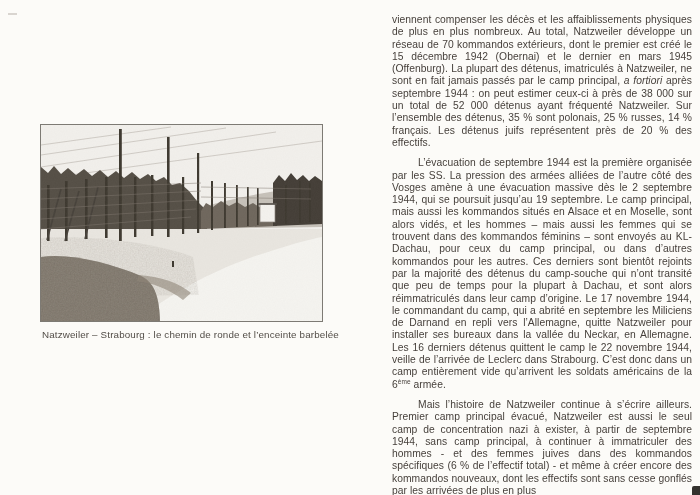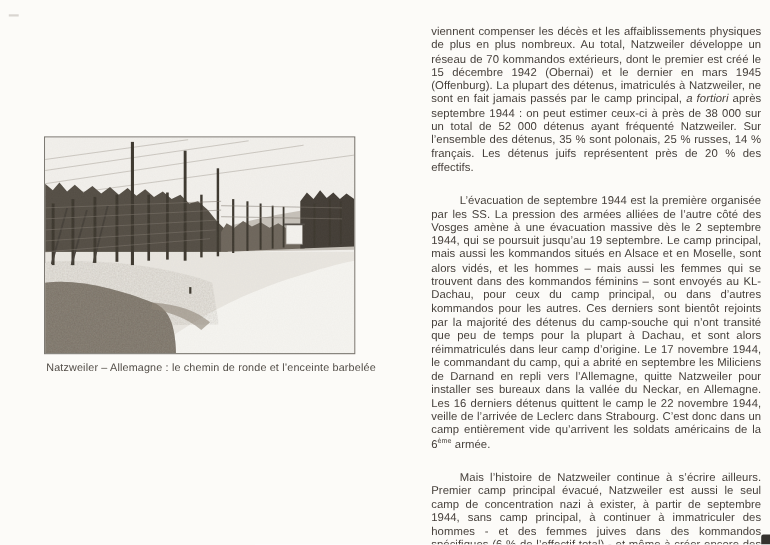--- a/index.html
+++ b/index.html
@@ -17,21 +17,21 @@
   .caption{
     position:absolute;left:42px;top:329px;width:300px;
     font-size:9.8px;color:#524d47;letter-spacing:0.15px;
   }
   
   .right-page{
     position:absolute;left:392px;top:6px;width:300px;
     color:#453f3a;font-size:10.3px;line-height:12.3px;
     text-align:justify;letter-spacing:0.05px;
   }
-  .right-page p{margin:18px 0 7px 0;}
+  .right-page p{margin:8px 0 7px 0;}
   .right-page p.indent{text-indent:26px;}
   .right-page i{font-style:italic;}
   .right-page sup{font-size:6.5px;line-height:0;vertical-align:super;}
   
   .smudge-topleft{
     position:absolute;left:8px;top:13px;width:9px;height:2px;
     border-top:2px solid #cfccc6;opacity:.8;
   }
   .corner-speck{
     position:absolute;left:692px;top:486px;width:10px;height:10px;
@@ -136,21 +136,21 @@
           <rect x="219" y="79" width="15" height="18" fill="#f4f2ee" stroke="#8a857d" stroke-width="0.7"></rect>
           <line x1="217" y1="79" x2="236" y2="79" stroke="#55504a" stroke-width="1.6"></line>
         </g>
 
         <rect x="131" y="136" width="2" height="6" fill="#3d382f"></rect>
 
         <rect x="0" y="0" width="281" height="196" filter="url(#grain)" opacity="0.16"></rect>
       </svg>
     </div>
 
-    <div class="caption">Natzweiler – Allemagne : le chemin de ronde et l’enceinte barbelée</div>
+    <div class="caption">Natzweiler – Strabourg : le chemin de ronde et l’enceinte barbelée</div>
   </div>
 
   <div class="right-page">
     <p><span>viennent compenser les décès et les affaiblissements physiques de plus en plus nombreux. Au total, Natzweiler développe un réseau de 70 kommandos extérieurs, dont le premier est créé le 15 décembre 1942 (Obernai) et le dernier en mars 1945 (Offenburg). La plupart des détenus, imatriculés à Natzweiler, ne sont en fait jamais passés par le camp principal, </span><i>a fortiori</i><span> après septembre 1944&nbsp;: on peut estimer ceux-ci à près de 38&nbsp;000 sur un total de 52&nbsp;000 détenus ayant fréquenté Natzweiler. Sur l’ensemble des détenus, 35&nbsp;% sont polonais, 25&nbsp;% russes, 14&nbsp;% français. Les détenus juifs représentent près de 20&nbsp;% des effectifs.</span></p>
 
     <p class="indent"><span>L’évacuation de septembre 1944 est la première organisée par les SS. La pression des armées alliées de l’autre côté des Vosges amène à une évacuation massive dès le 2 septembre 1944, qui se poursuit jusqu’au 19 septembre. Le camp principal, mais aussi les kommandos situés en Alsace et en Moselle, sont alors vidés, et les hommes – mais aussi les femmes qui se trouvent dans des kommandos féminins – sont envoyés au KL-Dachau, pour ceux du camp principal, ou dans d’autres kommandos pour les autres. Ces derniers sont bientôt rejoints par la majorité des détenus du camp-souche qui n’ont transité que peu de temps pour la plupart à Dachau, et sont alors réimmatriculés dans leur camp d’origine. Le 17 novembre 1944, le commandant du camp, qui a abrité en septembre les Miliciens de Darnand en repli vers l’Allemagne, quitte Natzweiler pour installer ses bureaux dans la vallée du Neckar, en Allemagne. Les 16 derniers détenus quittent le camp le 22 novembre 1944, veille de l’arrivée de Leclerc dans Strabourg. C’est donc dans un camp entièrement vide qu’arrivent les soldats américains de la 6</span><sup>ème</sup><span> armée.</span></p>
 
     <p class="indent">Mais l’histoire de Natzweiler continue à s’écrire ailleurs. Premier camp principal évacué, Natzweiler est aussi le seul camp de concentration nazi à exister, à partir de septembre 1944, sans camp principal, à continuer à immatriculer des hommes - et des femmes juives dans des kommandos spécifiques (6&nbsp;% de l’effectif total) - et même à créer encore des kommandos nouveaux, dont les effectifs sont sans cesse gonflés par les arrivées de plus en plus</p>
   </div>
 

